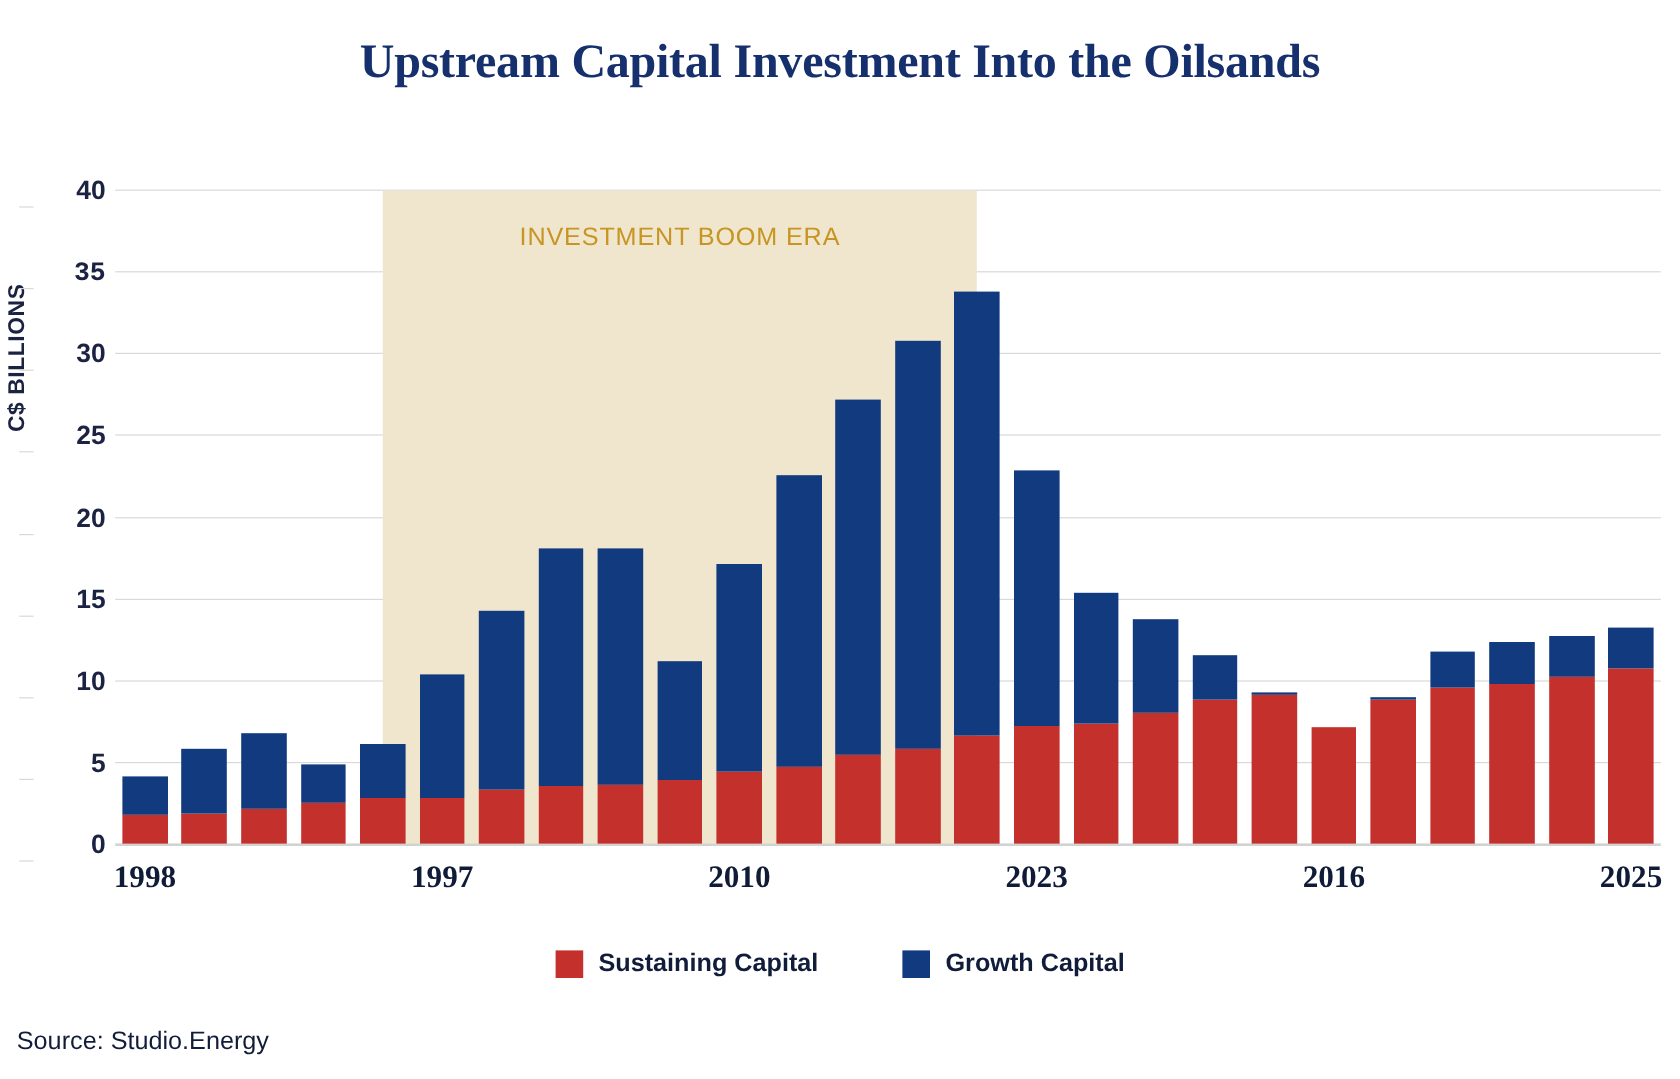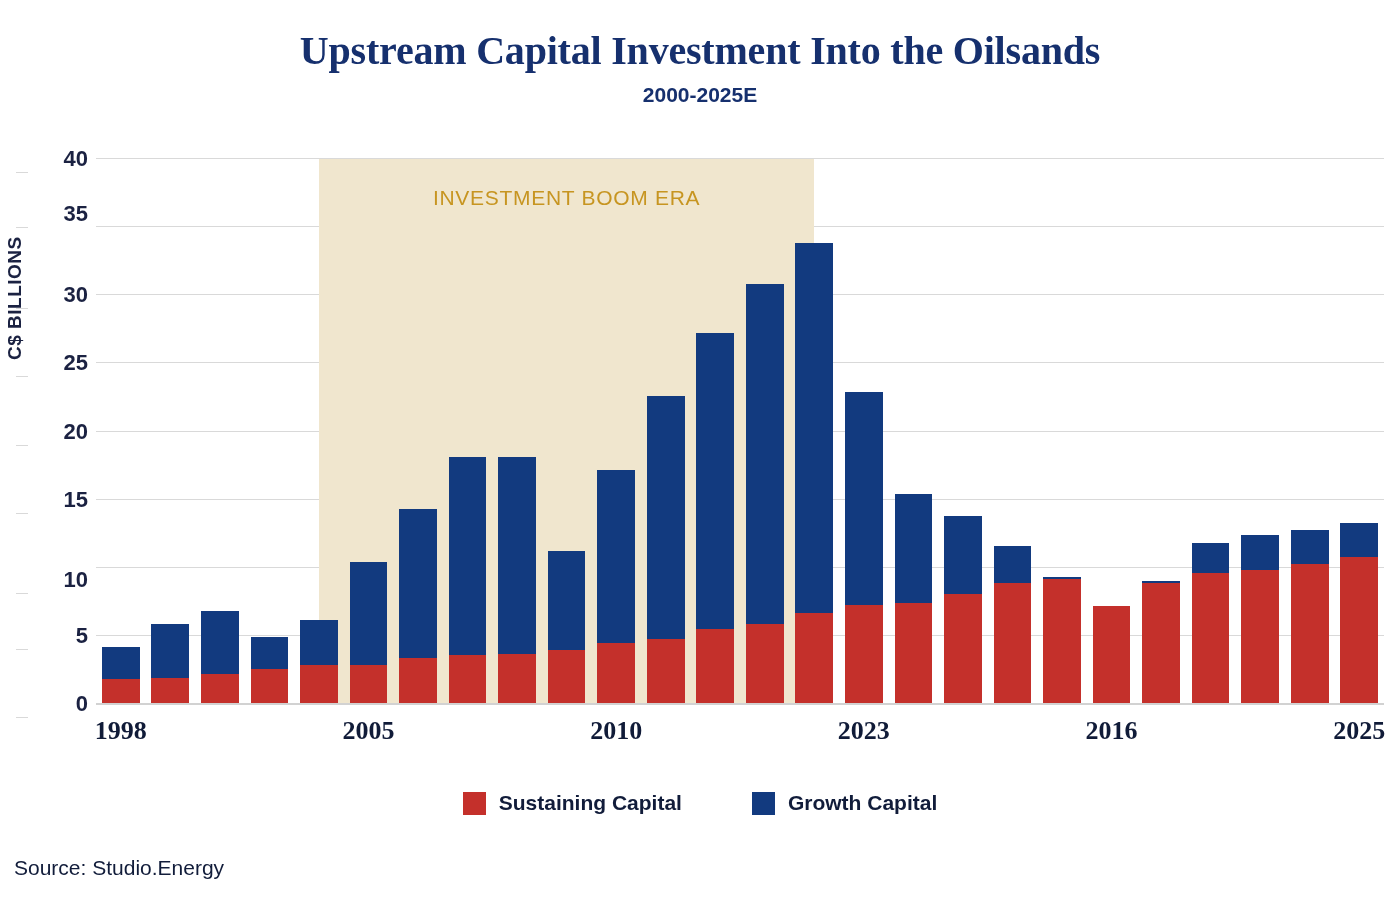--- a/index.html
+++ b/index.html
@@ -192,21 +192,20 @@
     font-size: 21px;
     color: #111C3A;
   }
 </style>
 </head>
 <body>
 
 <div id="figure">
 
   <div id="chart-title">Upstream Capital Investment Into the Oilsands</div>
-  <div id="chart-subtitle">2000-2025E</div>
 
   <div id="ylabel">C$ BILLIONS</div>
 
   <div id="plot-area">
     <div id="grid-layer">
         <div class="gridline" style="bottom: 0px;"></div>
         <div class="gridline" style="bottom: 68.125px;"></div>
         <div class="gridline" style="bottom: 136.25px;"></div>
         <div class="gridline" style="bottom: 204.375px;"></div>
         <div class="gridline" style="bottom: 272.5px;"></div>
@@ -322,31 +321,31 @@
           <div class="seg seg-sustaining" style="bottom: 0px; height: 147.15px; background: rgb(196, 48, 43);"></div>
           <div class="seg seg-growth" style="bottom: 147.15px; height: 34.0625px; background: rgb(18, 58, 127);"></div>
         </div>
       </div>
     <div id="baseline"></div>
   </div>
 
   <div id="ytick-layer">
       <div class="ytick" style="top: 704px;">0<div class="ytick-mark"></div></div>
       <div class="ytick" style="top: 635.875px;">5<div class="ytick-mark"></div></div>
-      <div class="ytick" style="top: 567.75px; margin-top: 12px;">10<div class="ytick-mark"></div></div>
+      <div class="ytick" style="top: 567.75px;">10<div class="ytick-mark"></div></div>
       <div class="ytick" style="top: 499.625px;">15<div class="ytick-mark"></div></div>
       <div class="ytick" style="top: 431.5px;">20<div class="ytick-mark"></div></div>
       <div class="ytick" style="top: 363.375px;">25<div class="ytick-mark"></div></div>
       <div class="ytick" style="top: 295.25px;">30<div class="ytick-mark"></div></div>
-      <div class="ytick" style="top: 214px;">35<div class="ytick-mark"></div></div>
+      <div class="ytick" style="top: 228px; font-family: Liberation Mono, monospace;">35<div class="ytick-mark"></div></div>
       <div class="ytick" style="top: 159px;">40<div class="ytick-mark"></div></div>
     </div>
   <div id="xtick-layer">
       <div class="xtick" style="left: 120.769px;">1998</div>
-      <div class="xtick" style="left: 368.462px;">2005</div>
+      <div class="xtick" style="left: 368.462px;">1997</div>
       <div class="xtick" style="left: 616.154px;">2010</div>
       <div class="xtick" style="left: 863.846px;">2023</div>
       <div class="xtick" style="left: 1111.54px;">2016</div>
       <div class="xtick" style="left: 1359.23px;">2025</div>
     </div>
 
   <div id="legend">
       <div class="legend-item">
         <span class="legend-swatch" style="background: rgb(196, 48, 43);"></span>
         <span class="legend-text">Sustaining Capital</span>

